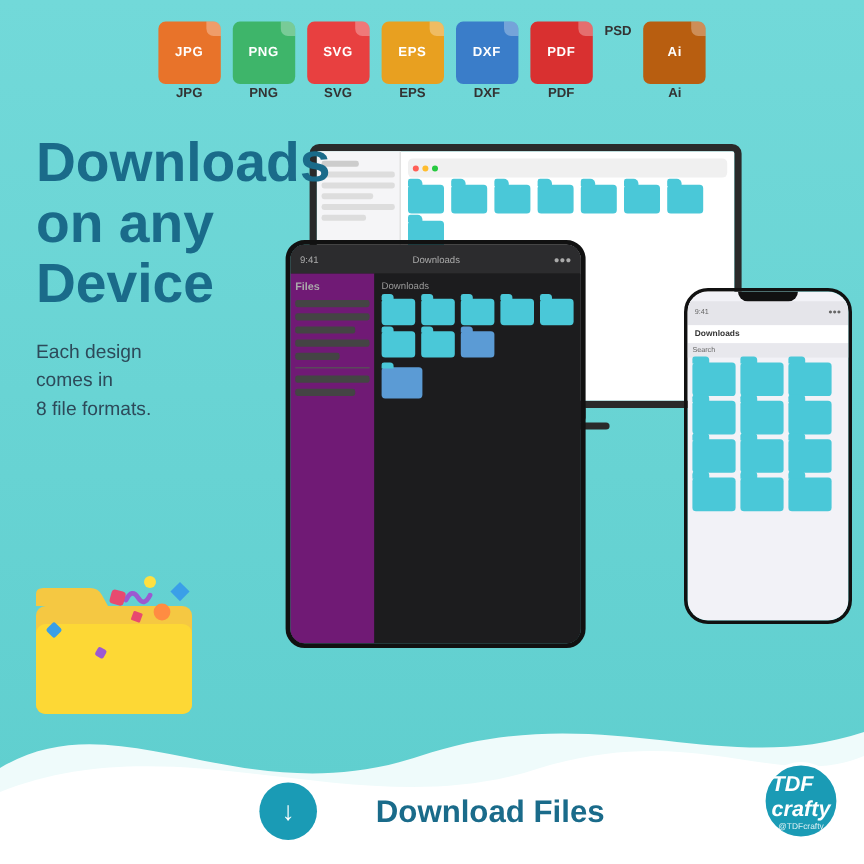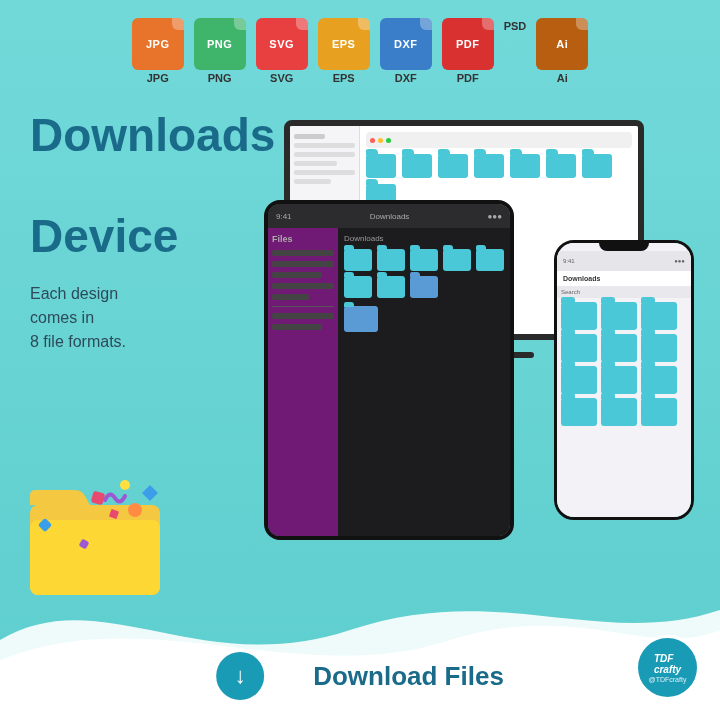--- a/index.html
+++ b/index.html
@@ -88,22 +88,22 @@
       font-size: 16px;
       color: #2d4a5a;
       line-height: 1.5;
       font-weight: 400;
     }
 
     
     .devices-area {
       position: absolute;
       top: 120px;
-      right: 26px;
-      width: 430px;
+      right: 10px;
+      width: 472px;
       height: 420px;
     }
 
     
     .monitor {
       position: absolute;
       top: 0;
       left: 20px;
       width: 380px;
       height: 260px;
@@ -432,21 +432,21 @@
       border-radius: 50%;
       display: flex;
       flex-direction: column;
       align-items: center;
       justify-content: center;
       z-index: 20;
       border: 3px solid white;
     }
 
     .brand-name {
-      font-size: 10px;
+      font-size: 18px;
       font-weight: 900;
       color: white;
       font-style: italic;
     }
 
     .brand-handle {
       font-size: 7px;
       color: rgba(255,255,255,0.85);
       margin-top: 1px;
     }
@@ -507,21 +507,21 @@
 
     <div class="file-icon">
       <div class="file-icon-shape" style="background:#b85e10;">Ai</div>
       <span class="file-icon-label">Ai</span>
     </div>
   </div>
 
   <div class="left-content">
     <div class="headline">
       <span>Downloads</span><br>
-      <br>
+      <span>on any</span><br>
       <span>Device</span>
     </div>
     <div class="subtext">Each design<br>comes in<br>8 file formats.</div>
   </div>
 
   <div class="devices-area">
 
     <div class="monitor">
       <div class="monitor-screen">
         <div class="screen-content">

